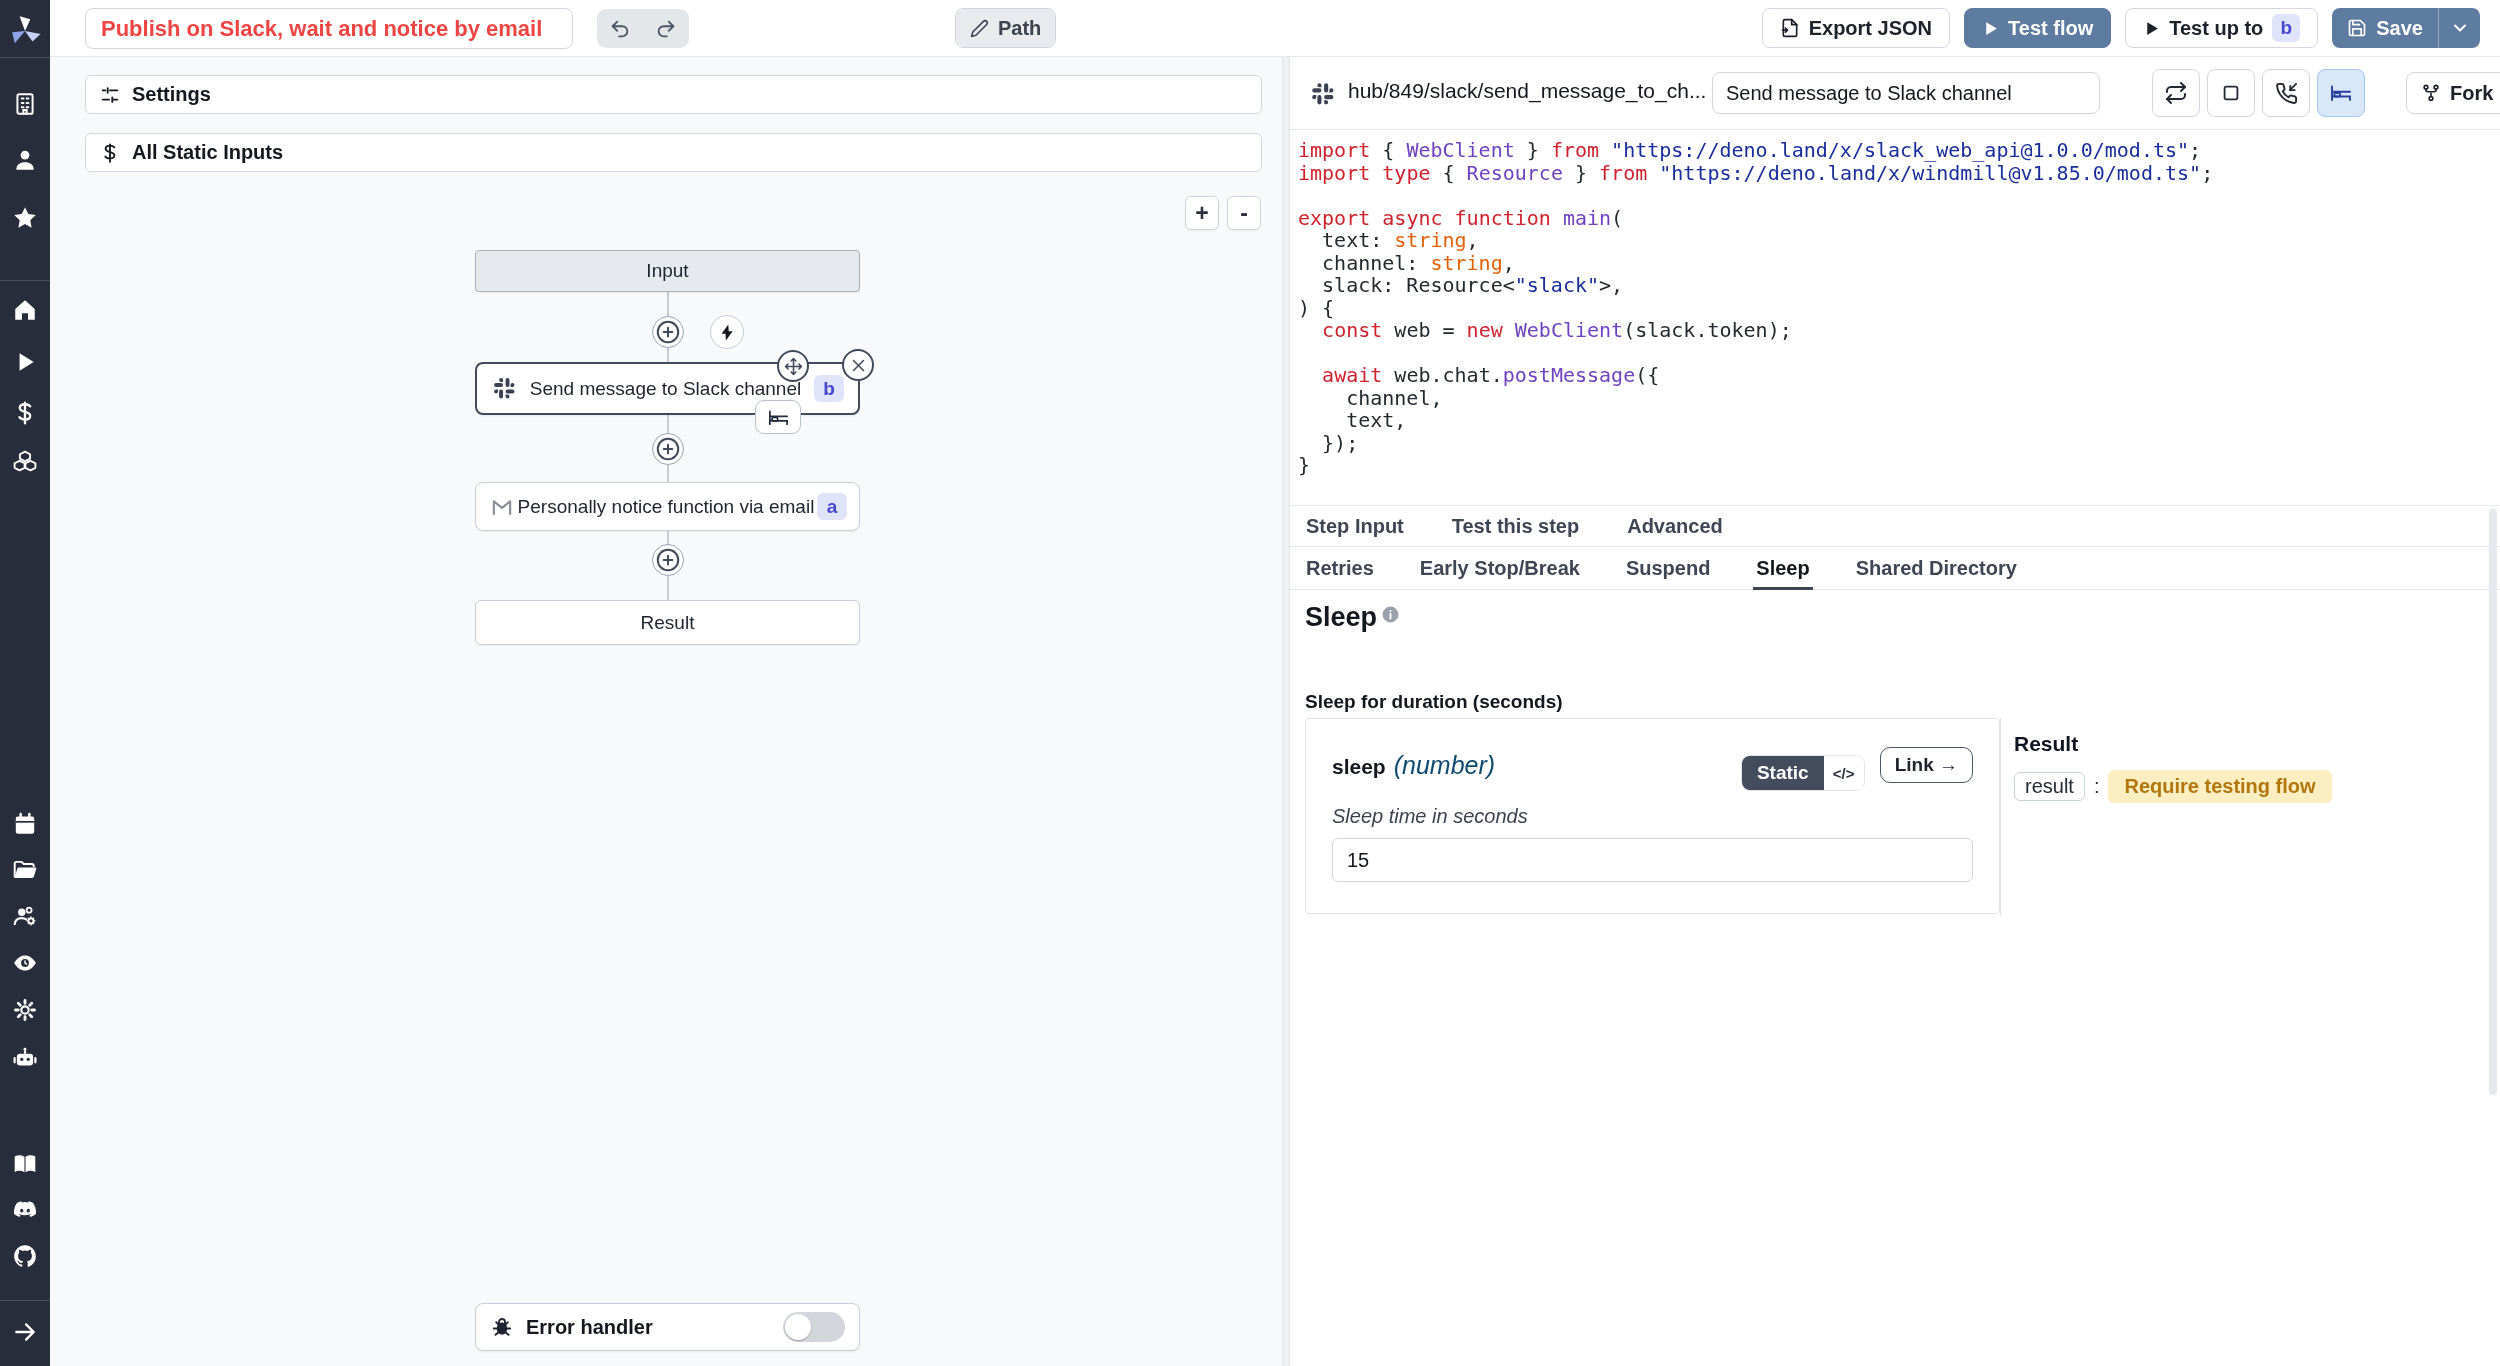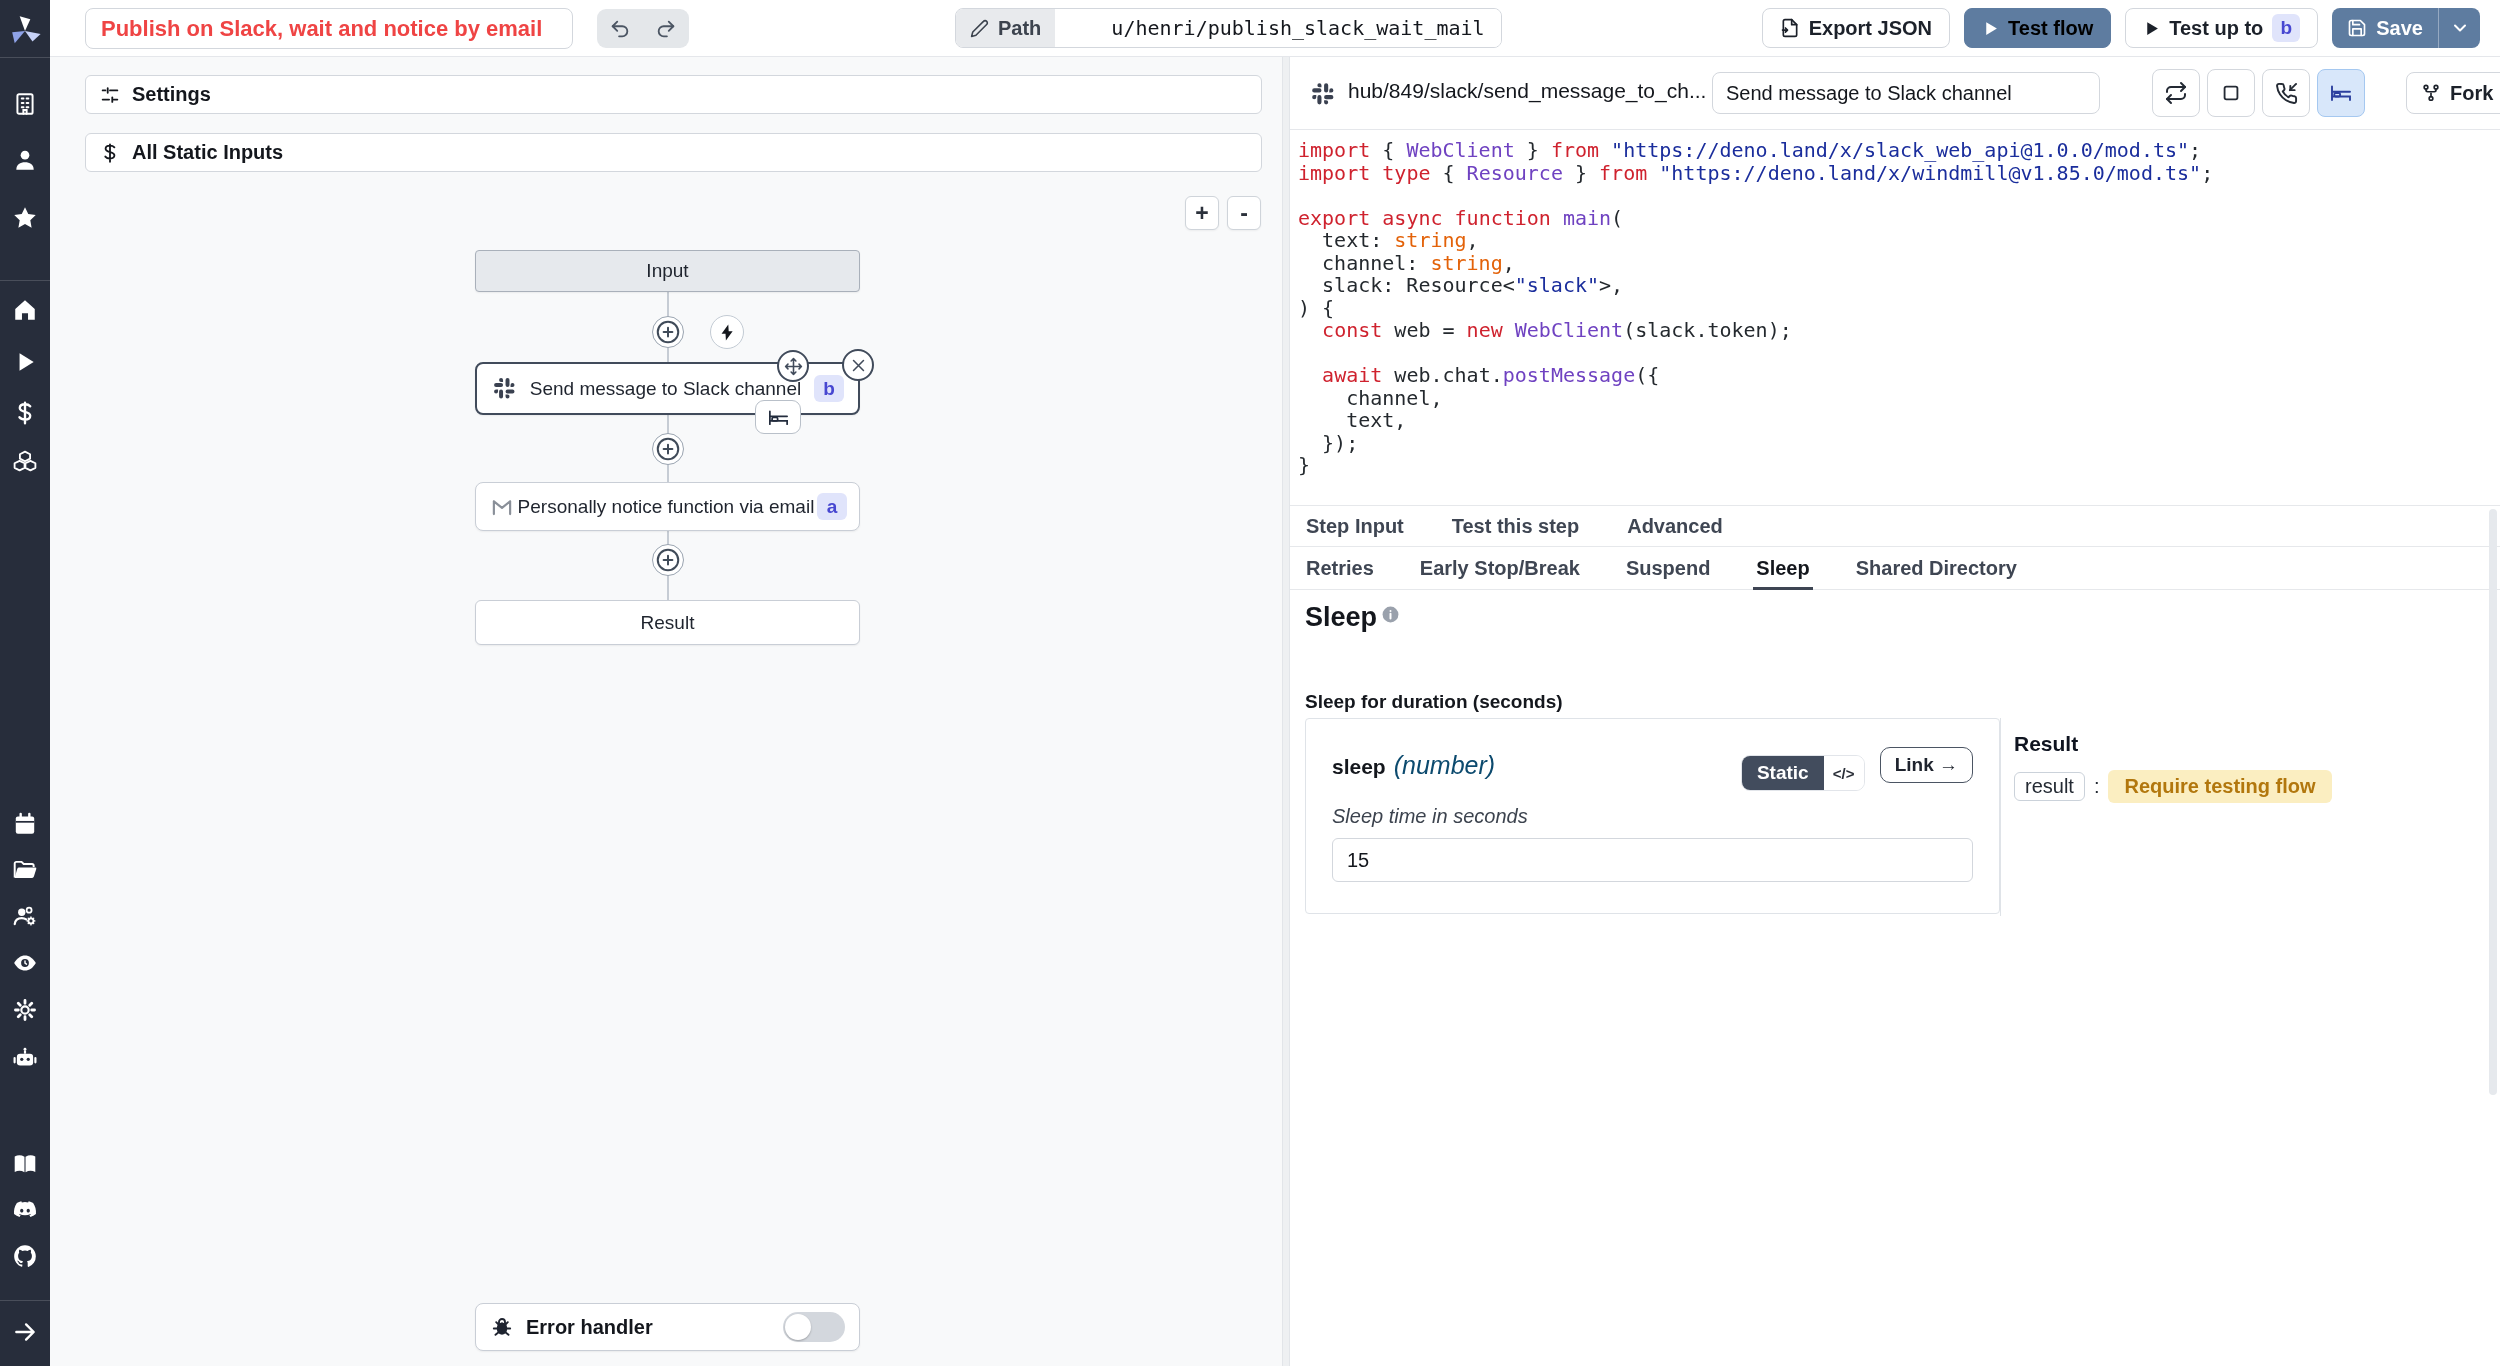--- a/index.html
+++ b/index.html
@@ -17,21 +17,21 @@
   
   .topbar { position:absolute; left:50px; top:0; width:2450px; height:57px; background:#fff; border-bottom:1px solid #e5e7eb; z-index:20; }
   .title-input { position:absolute; left:35px; top:8px; width:488px; height:41px; border:1px solid #d3d7dd; border-radius:8px; padding:0 15px; font-family:"Liberation Sans",sans-serif; font-size:22px; font-weight:600; color:#ef4444; outline:none; }
   .undo-redo { position:absolute; left:547px; top:9px; width:92px; height:39px; background:#e4e7ea; border-radius:9px; display:flex; }
   .undo-redo .ur-btn { width:46px; display:flex; align-items:center; justify-content:center; color:#4b5563; cursor:pointer; }
   .path-group { position:absolute; left:905px; top:8px; height:40px; display:flex; border:1px solid #d3d7dd; border-radius:8px; overflow:hidden;gap:40px; }
   .path-label { display:flex; align-items:center; gap:9px; background:#e8eaed; padding:0 14px; font-size:20px; font-weight:600; color:#3c434e; cursor:pointer; }
   .path-value { display:flex; align-items:center; background:#fff; padding:0 16px; font-family:"DejaVu Sans Mono",monospace; font-size:20px; color:#14171d; }
   .topbar-right { position:absolute; right:20px; top:8px; display:flex; gap:14px; }
   .btn { display:inline-flex; align-items:center; gap:9px; height:40px; padding:0 17px; border:1px solid #d3d7dd; border-radius:8px; background:#fff; font-weight:600; font-size:20px; color:#1c212a; cursor:pointer; white-space:nowrap; }
-  .btn.blue { background:#5e7ca0; border-color:#5e7ca0; color:#000000;justify-content:flex-end; }
+  .btn.blue { background:#5e7ca0; border-color:#5e7ca0; color:#ffffff;justify-content:flex-end; }
   .mini-badge { display:inline-flex; align-items:center; justify-content:center; min-width:28px; height:28px; border-radius:6px; background:#e0e4fb; color:#4747d1; font-weight:700; font-size:19px; }
   .save-group { display:flex; height:40px; border-radius:8px; overflow:hidden; background:#5e7ca0; }
   .save-main { display:flex; align-items:center; gap:9px; padding:0 15px; color:#fff; font-weight:600; font-size:20px; cursor:pointer; }
   .save-caret { width:42px; display:flex; align-items:center; justify-content:center; color:#fff; border-left:1px solid rgba(255,255,255,.35); cursor:pointer; }
 
   
   .flow-panel { position:absolute; left:50px; top:57px; width:1232px; height:1309px; background:#f8f9fa; overflow:hidden; }
   .collapse-box { position:absolute; left:35px; width:1177px; height:39px; background:#fff; border:1px solid #d3d7dd; border-radius:6px; display:flex; align-items:center; gap:11px; padding:0 13px; font-size:20px; font-weight:600; color:#14171d; cursor:pointer; }
   .zoom-btn { position:absolute; width:34px; height:34px; background:#fff; border:1px solid #cfd4da; border-radius:6px; font-size:23px; font-weight:600; color:#2b313b; display:flex; align-items:center; justify-content:center; cursor:pointer; box-shadow:0 1px 2px rgba(0,0,0,.05); }
   .flow-line { position:absolute; left:617px; width:2px; background:#c6ccd4; z-index:0; }
@@ -237,21 +237,20 @@
     </div>
     <div class="path-group">
       <div class="path-label">
         <span>
             <svg width="19" height="19" viewBox="0 0 24 24" fill="none" stroke="#3c434e" stroke-width="2" stroke-linecap="round" stroke-linejoin="round">
               <path d="M17 3a2.83 2.83 0 1 1 4 4L7.5 20.5 2 22l1.5-5.5z"></path>
             </svg>
           </span>
         <span>Path</span>
       </div>
-      <div class="path-value">u/henri/publish_slack_wait_mail</div>
     </div>
     <div class="topbar-right">
       <button class="btn">
         <span>
             <svg width="20" height="20" viewBox="0 0 24 24" fill="none" stroke="#1c212a" stroke-width="2" stroke-linecap="round" stroke-linejoin="round">
               <path d="M14 2H6a2 2 0 0 0-2 2v16a2 2 0 0 0 2 2h12a2 2 0 0 0 2-2V8z"></path>
               <path d="M14 2v6h6"></path>
               <path d="M3 14.5h6M6.5 12l2.5 2.5L6.5 17"></path>
             </svg>
           </span>

